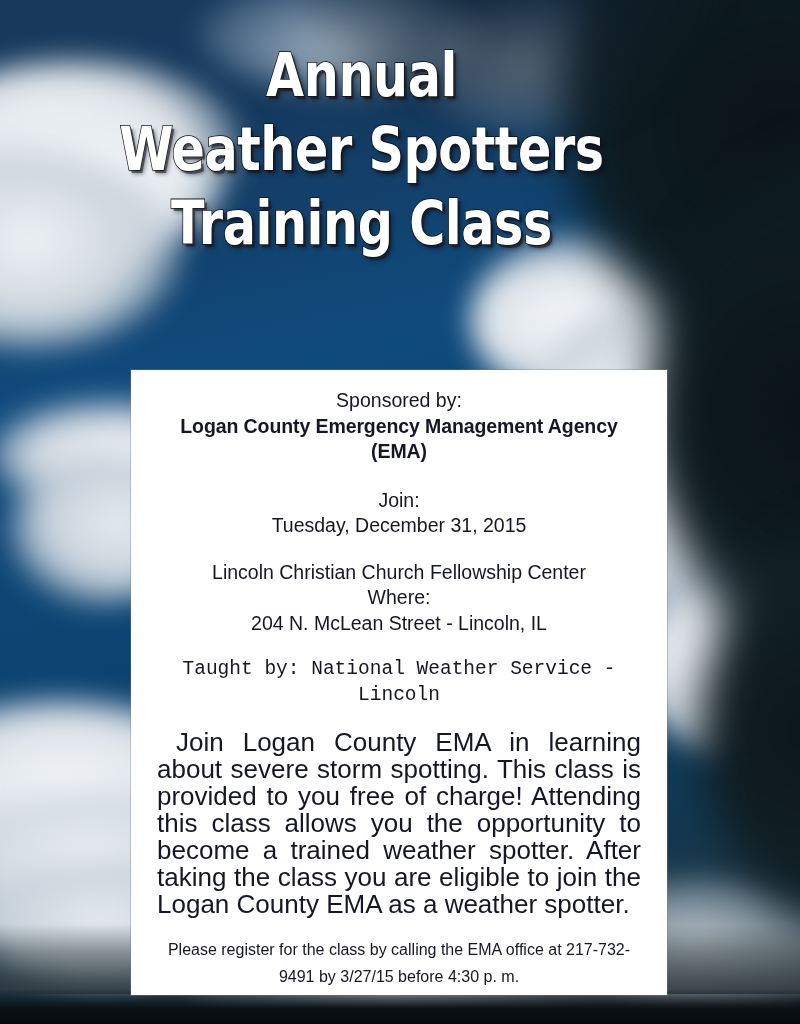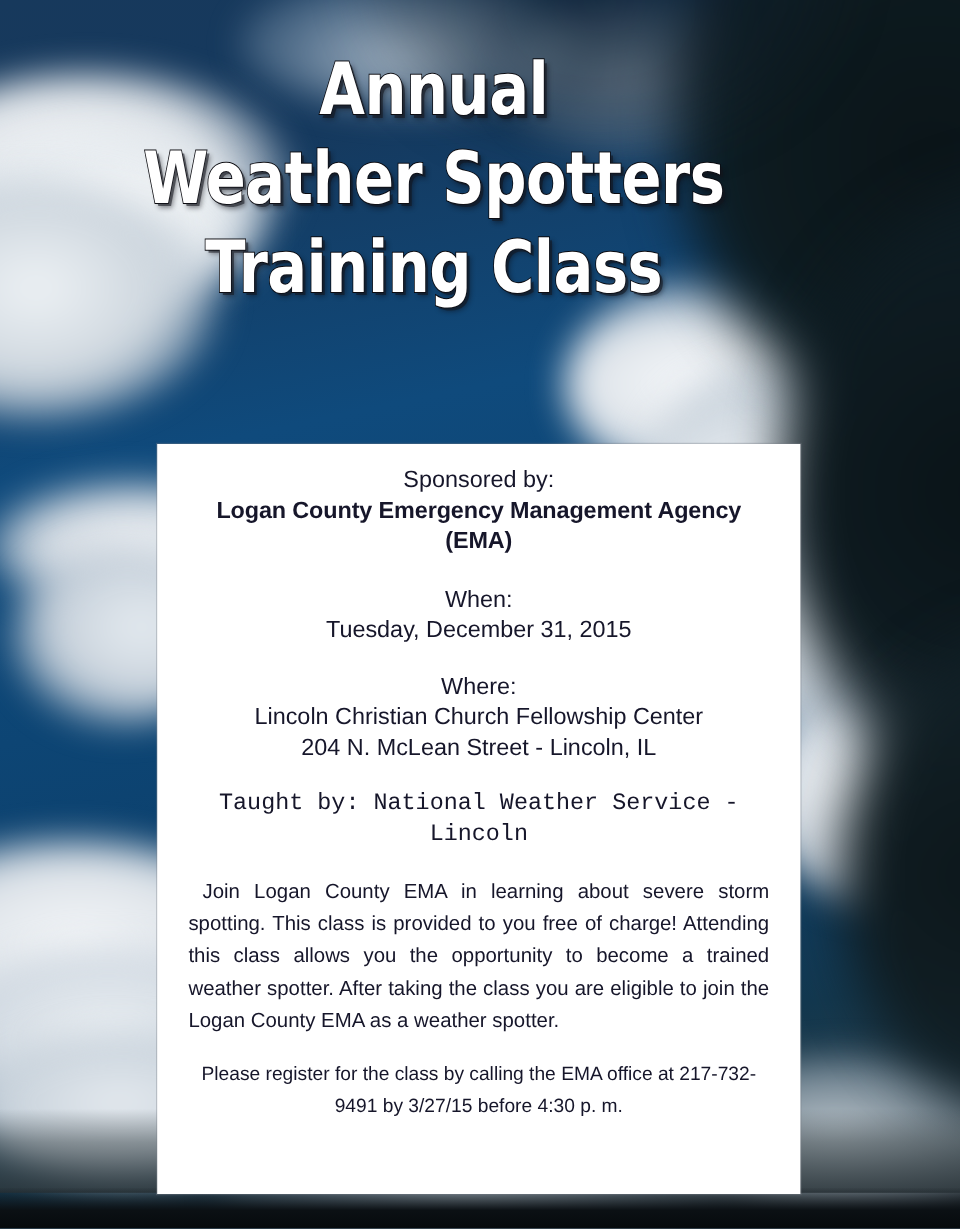--- a/index.html
+++ b/index.html
@@ -113,21 +113,21 @@
 
   .taught {
     text-align: center;
     font-family: Liberation Mono, monospace;
   }
 
   .body-para {
     text-align: justify;
     text-justify: inter-word;
     margin: 0;
-    font-size: 17px;
+    font-size: 26px;
     line-height: 27px;
   }
 
   .body-para.indent::before {
     content: "\00a0";
   }
 
   .register {
     text-align: center;
     margin: 0;
@@ -226,29 +226,29 @@
 
     <div class="blk sponsor">
       <div>Sponsored by:</div>
       <div class="bold">Logan County Emergency Management Agency</div>
       <div class="bold">(EMA)</div>
     </div>
 
     <div class="gap-lg"></div>
 
     <div class="blk">
-      <div>When:</div>
+      <div>Join:</div>
       <div>Tuesday, December 31, 2015</div>
     </div>
 
     <div class="gap-md"></div>
 
     <div class="blk">
+      <div>Lincoln Christian Church Fellowship Center</div>
       <div>Where:</div>
-      <div>Lincoln Christian Church Fellowship Center</div>
       <div>204 N. McLean Street - Lincoln, IL</div>
     </div>
 
     <div class="gap-md"></div>
 
     <div class="taught">Taught by:  National Weather Service -Lincoln</div>
 
     <div class="gap-md"></div>
 
     <p class="body-para indent">Join Logan County EMA in learning about severe storm spotting. This class is provided to you free of charge! Attending this class allows you the opportunity to become a trained weather spotter. After taking the class you are eligible to join the Logan County EMA as a weather spotter.</p>

